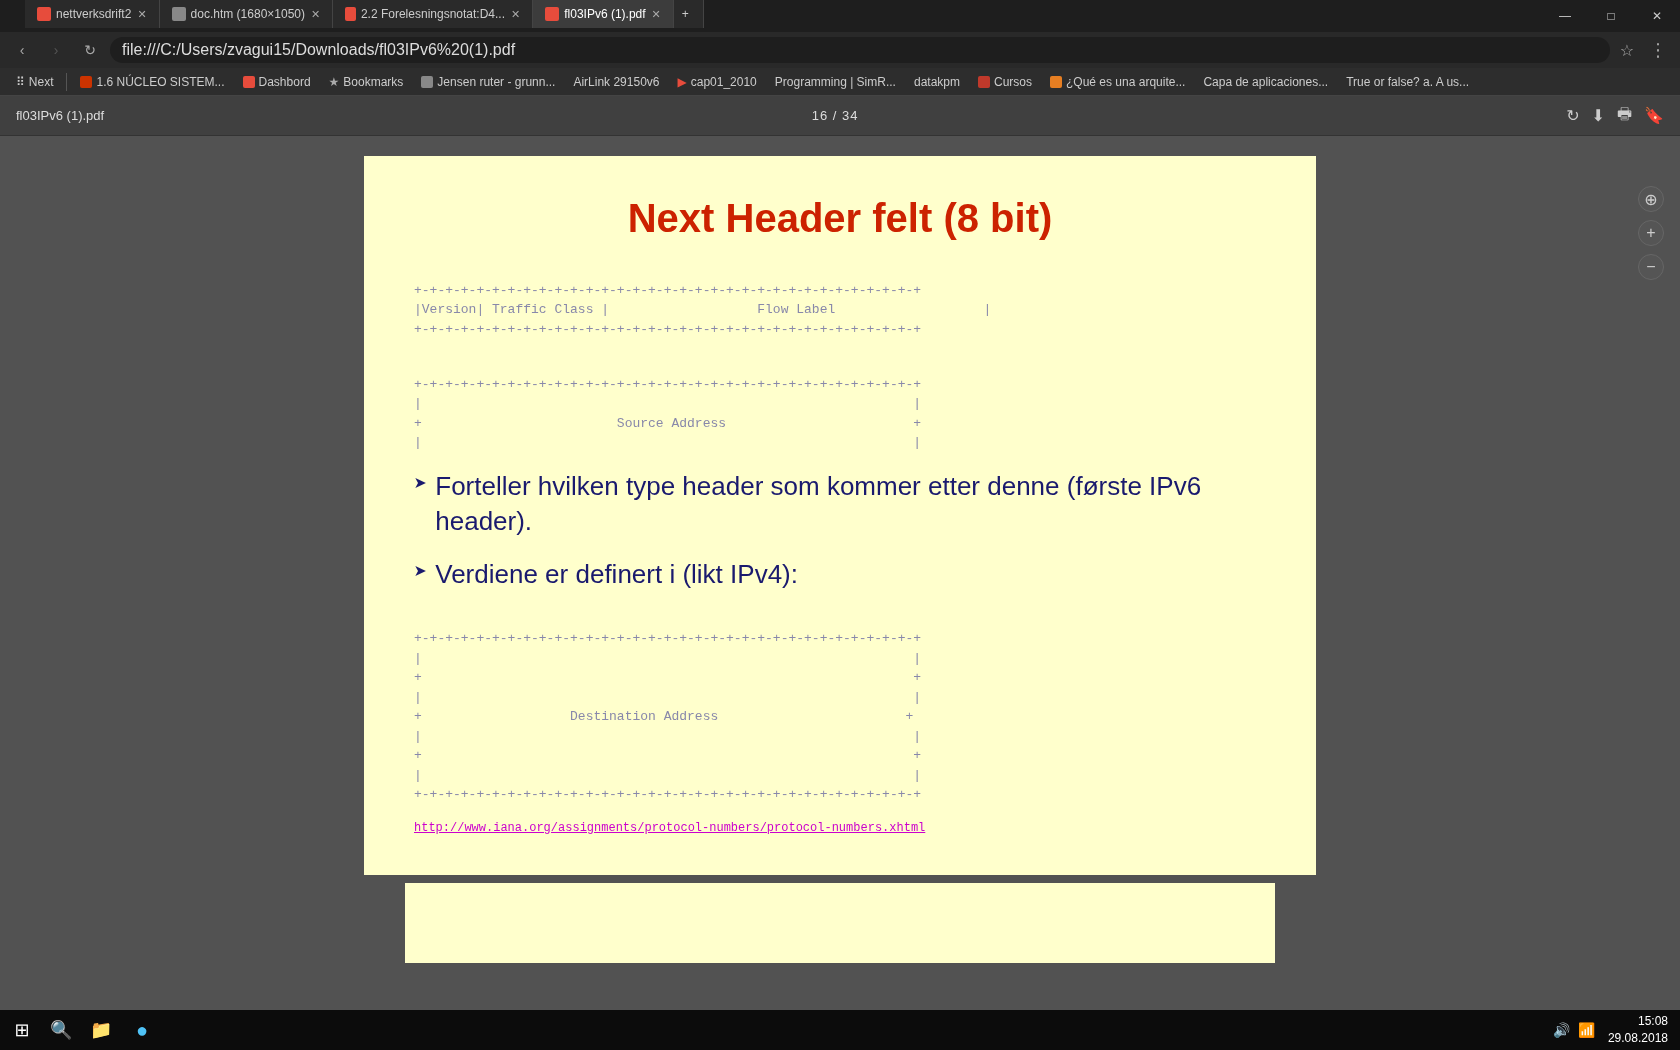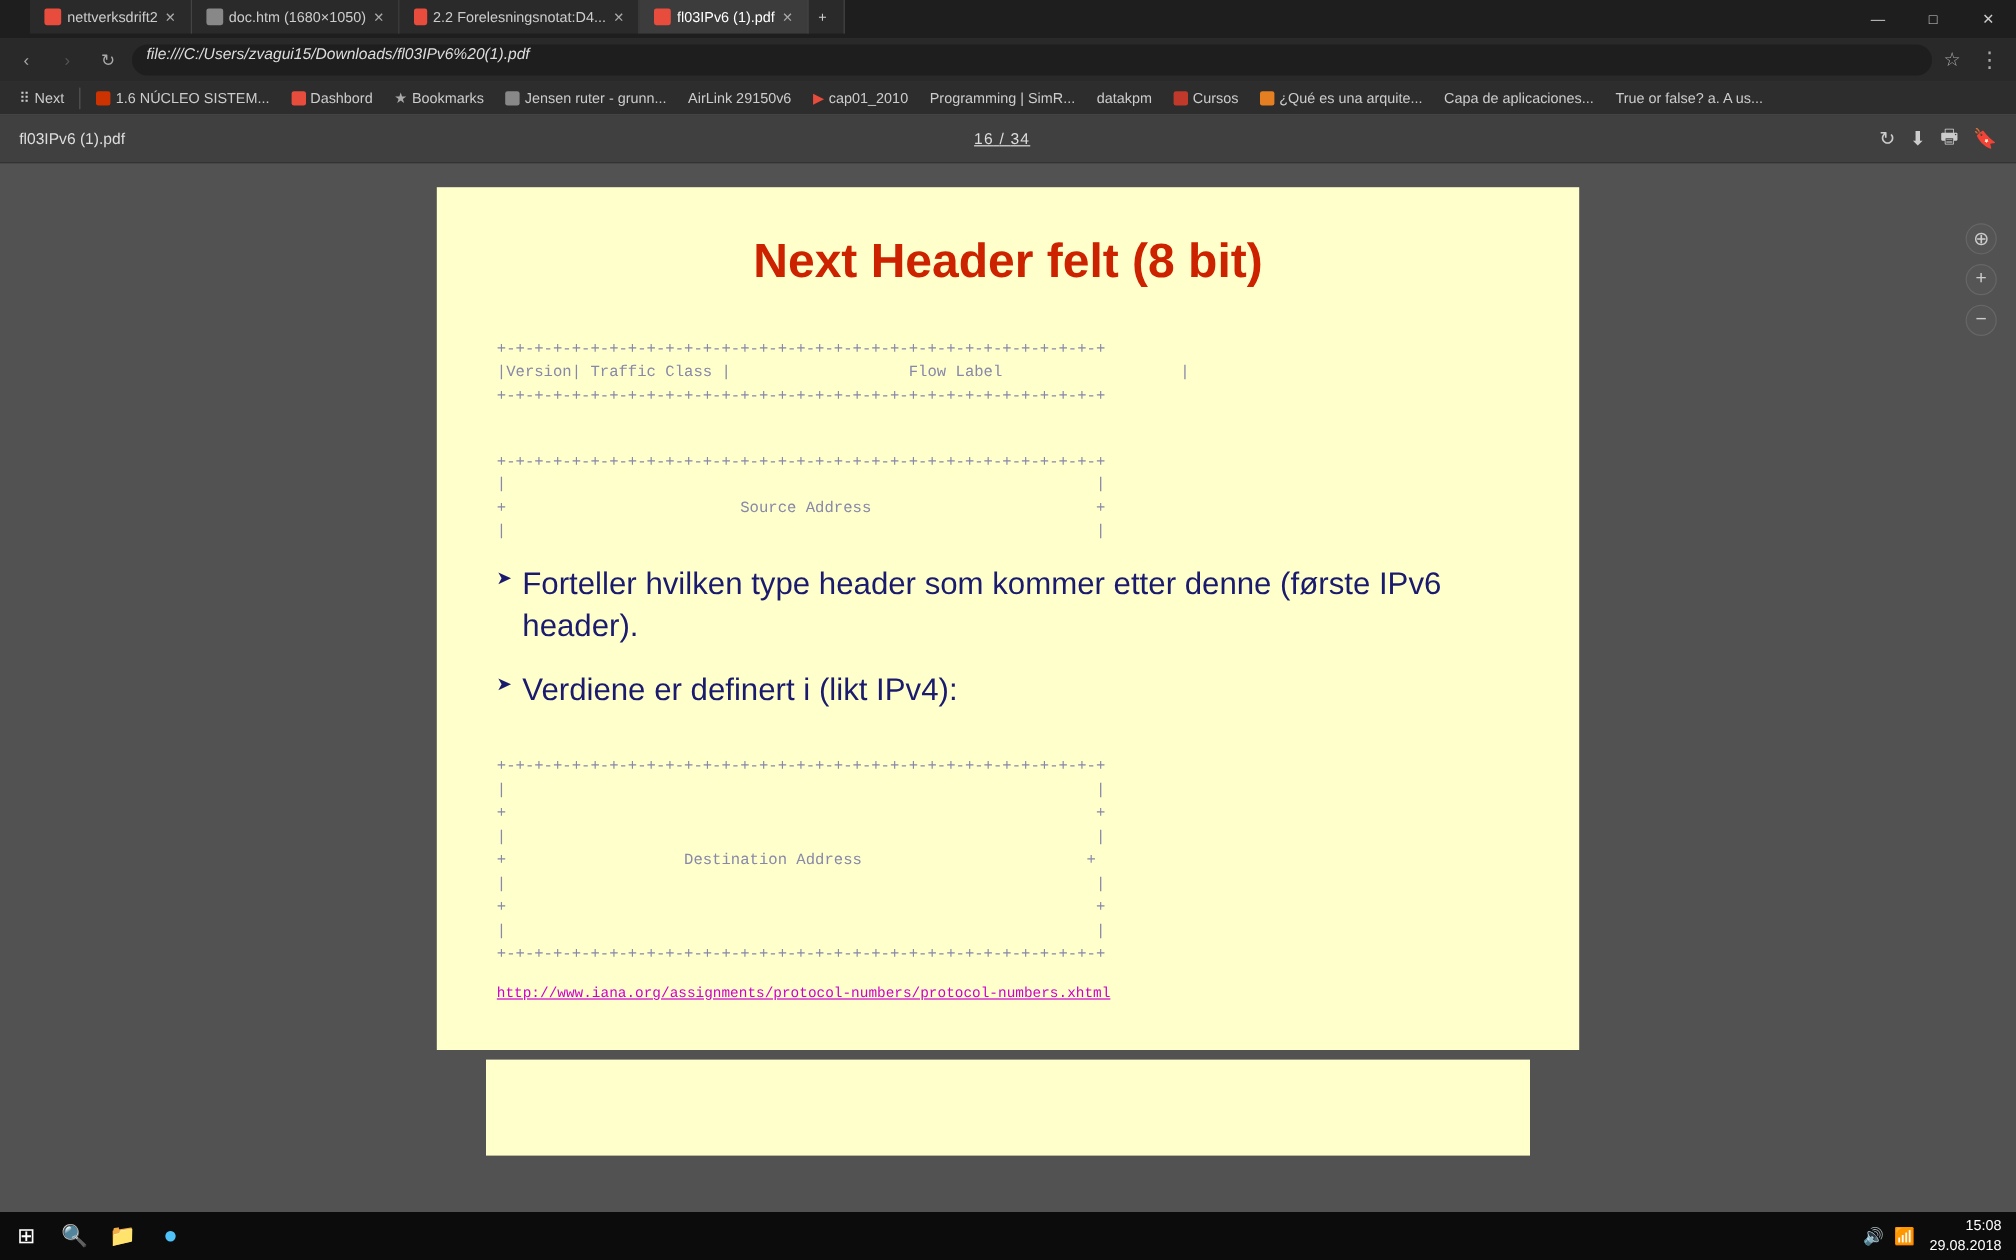--- a/index.html
+++ b/index.html
@@ -93,25 +93,24 @@
       font-size: 14px;
       cursor: pointer;
       border-radius: 50%;
     }
     .url-box {
       flex: 1;
       height: 26px;
       background: #1e1e1e;
       border-radius: 13px;
       display: flex;
-      align-items: flex-start;
+      align-items: center;
       padding: 0 12px;
-      font-size: 13px;
+      font-size: 16px;
       color: #ddd;
-      font-style: italic;
     }
     .star-btn {
       color: #aaa;
       font-size: 16px;
       cursor: pointer;
       padding: 0 4px;
     }
 
     
     .bookmarks-bar {
@@ -152,21 +151,20 @@
       border-bottom: 1px solid #333;
     }
     .pdf-title {
       font-size: 13px;
       color: #ddd;
     }
     .pdf-page-info {
       font-size: 13px;
       color: #ddd;
       letter-spacing: 1px;
-      text-decoration: underline;
     }
     .pdf-tools {
       display: flex;
       gap: 12px;
       align-items: center;
     }
     .pdf-tool-btn {
       color: #ccc;
       font-size: 16px;
       cursor: pointer;

